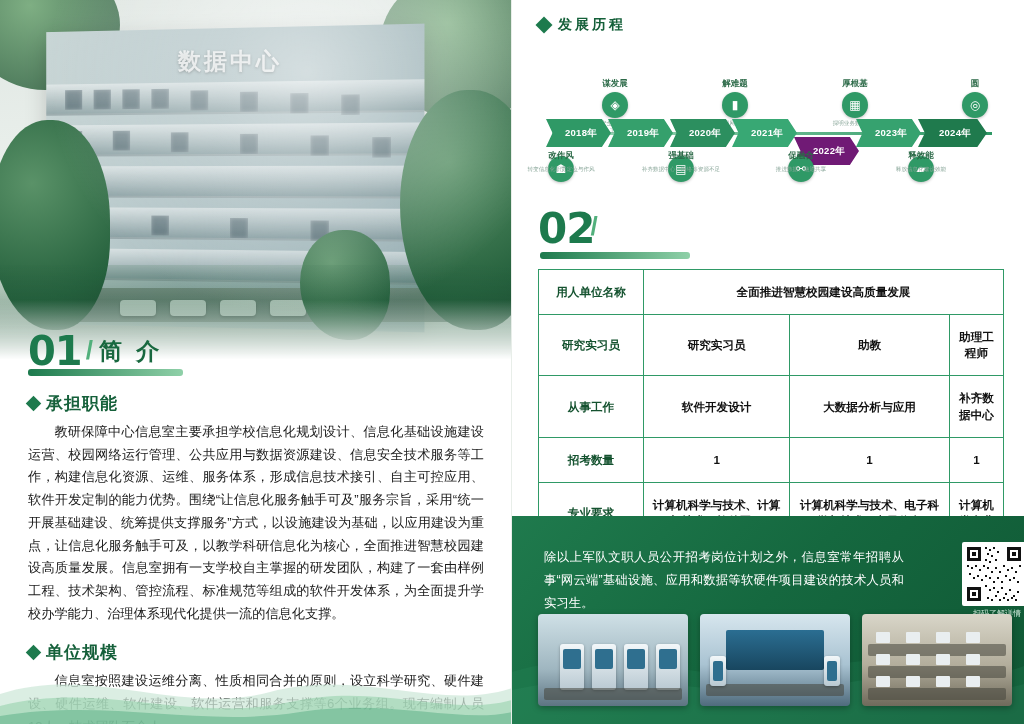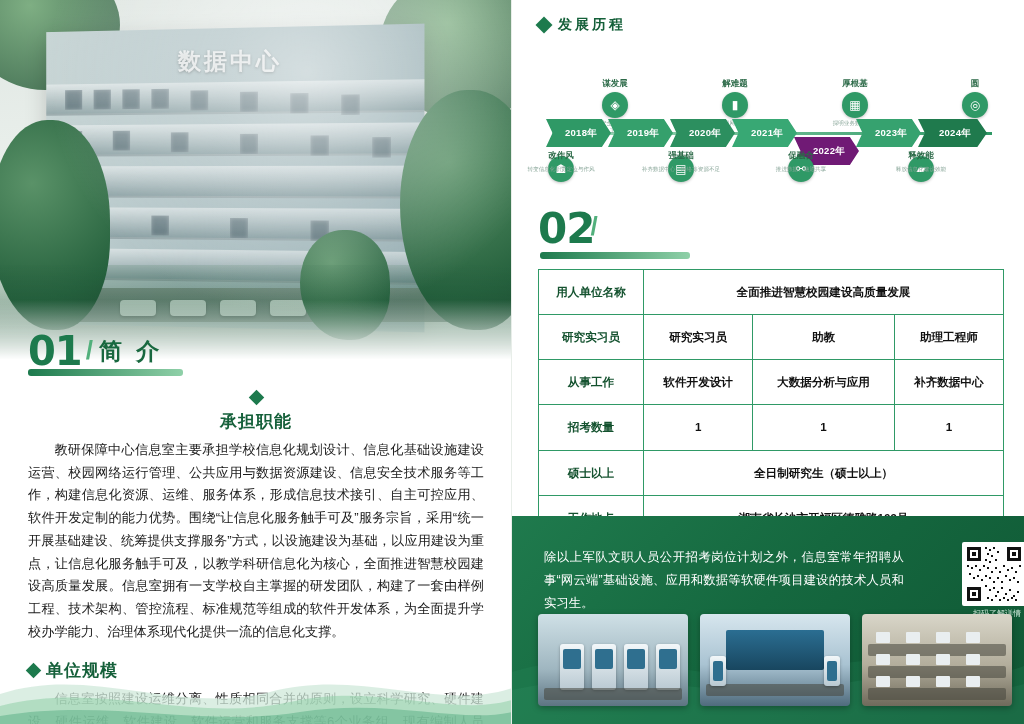--- a/index.html
+++ b/index.html
@@ -155,21 +155,21 @@
 
     <div class="left-body">
 
       <div class="sec-head">
         <span class="sec-num">01</span>
         <span class="sec-slash">/</span>
         <span class="sec-title">简 介</span>
         <span class="sec-underline"></span>
       </div>
 
-      <div class="sub-head" style="margin-top:22px;flex-direction:column;">
+      <div class="sub-head" style="margin-top:22px;">
         <span class="diamond"></span>
         <span class="sub-title">承担职能</span>
       </div>
       <p class="para">教研保障中心信息室主要承担学校信息化规划设计、信息化基础设施建设运营、校园网络运行管理、公共应用与数据资源建设、信息安全技术服务等工作，构建信息化资源、运维、服务体系，形成信息技术接引、自主可控应用、软件开发定制的能力优势。围绕“让信息化服务触手可及”服务宗旨，采用“统一开展基础建设、统筹提供支撑服务”方式，以设施建设为基础，以应用建设为重点，让信息化服务触手可及，以教学科研信息化为核心，全面推进智慧校园建设高质量发展。信息室拥有一支学校自主掌握的研发团队，构建了一套由样例工程、技术架构、管控流程、标准规范等组成的软件开发体系，为全面提升学校办学能力、治理体系现代化提供一流的信息化支撑。</p>
 
       <div class="sub-head">
         <span class="diamond"></span>
         <span class="sub-title">单位规模</span>
       </div>
       <p class="para">信息室按照建设运维分离、性质相同合并的原则，设立科学研究、硬件建设、硬件运维、软件建设、软件运营和服务支撑等6个业务组。现有编制人员13人、技术团队百余人。</p>
@@ -258,20 +258,26 @@
             <td class="lbl">从事工作</td>
             <td class="val">软件开发设计</td>
             <td class="val">大数据分析与应用</td>
             <td class="val">补齐数据中心</td>
           </tr>
           <tr>
             <td class="lbl">招考数量</td>
             <td class="val">1</td>
             <td class="val">1</td>
             <td class="val">1</td>
+          </tr>
+          <tr>
+            <td class="lbl">专业要求</td>
+            <td class="val">计算机科学与技术、计算机技术、软件工程</td>
+            <td class="val">计算机科学与技术、电子科学与技术、电子信息</td>
+            <td class="val">计算机类专业</td>
           </tr>
           <tr>
             <td class="lbl">硕士以上</td>
             <td class="val" colspan="3">全日制研究生（硕士以上）</td>
           </tr>
           <tr>
             <td class="lbl">工作地点</td>
             <td class="val" colspan="3">湖南省长沙市开福区德雅路109号</td>
           </tr>
           <tr>

